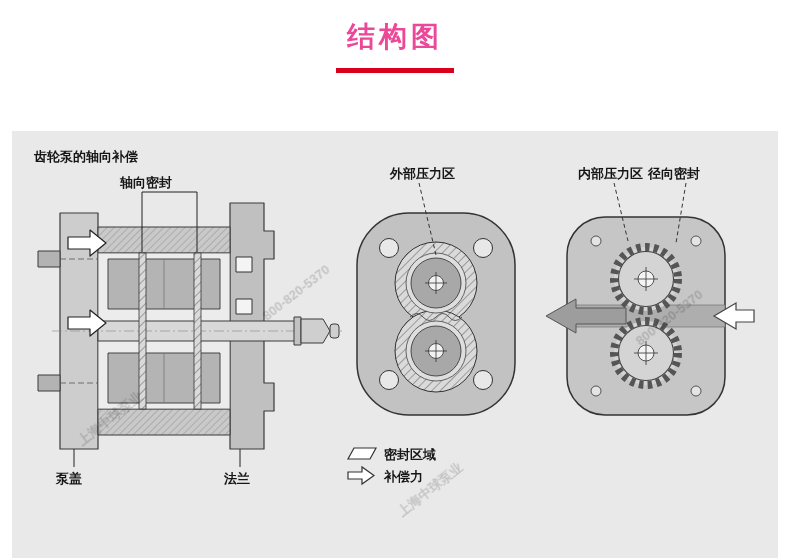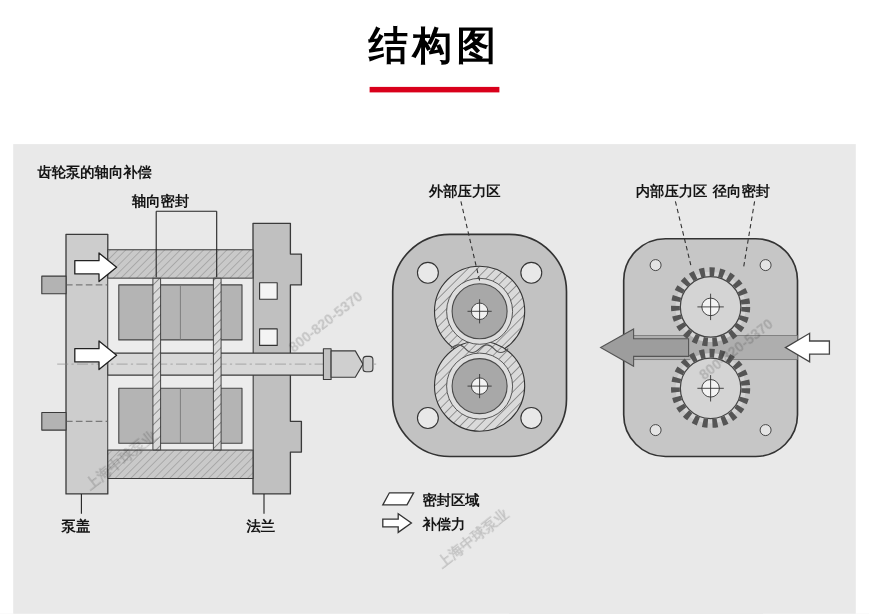--- a/index.html
+++ b/index.html
@@ -3,21 +3,21 @@
 <meta charset="utf-8">
 <style>
   html,body{margin:0;padding:0;}
   body{
     width:790px;height:558px;background:#ffffff;
     font-family:"Liberation Sans",sans-serif;
     position:relative;overflow:hidden;
   }
   .page-title{
     margin:0;padding-top:18px;text-align:center;
-    color:#000000;font-size:36px;font-weight:bold;letter-spacing:4px;
+    color:#ec4899;font-size:28px;font-weight:bold;letter-spacing:4px;
   }
   .title-underline{
     width:118px;height:5px;background:#d9001b;margin:12px auto 0;
   }
   .diagram-panel{
     position:absolute;left:12px;top:131px;width:766px;height:460px;
     background:#e9e9e9;
   }
   svg text{
     font-family:"Liberation Sans",sans-serif;

